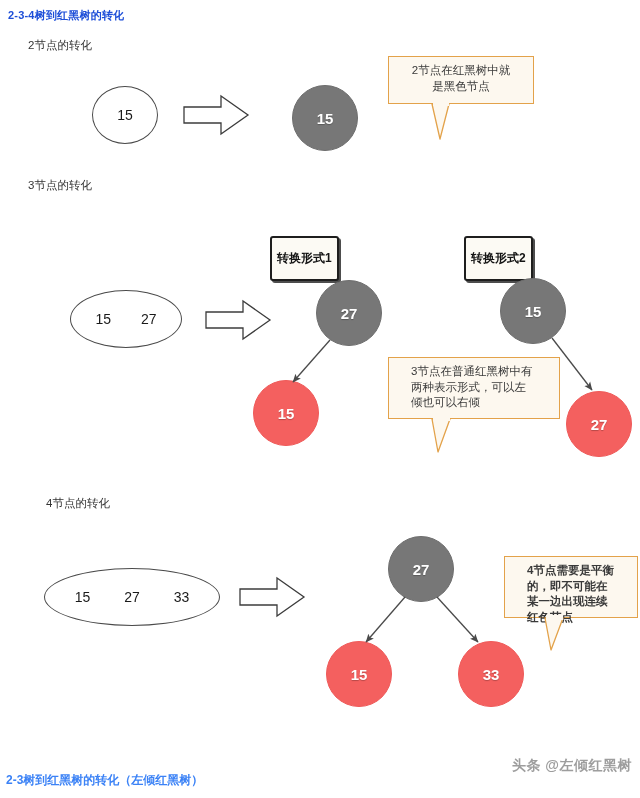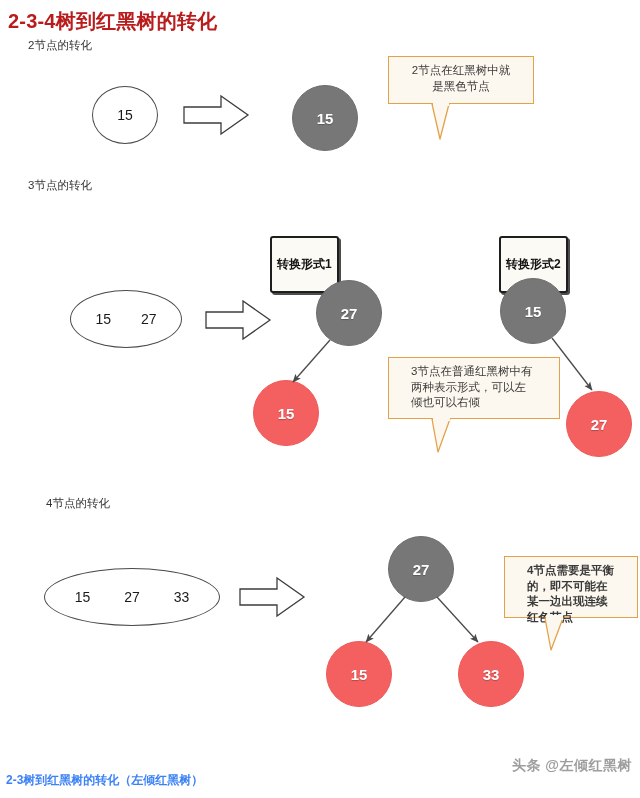--- a/index.html
+++ b/index.html
@@ -13,23 +13,23 @@
     position: relative;
     overflow: hidden;
     font-family: "Liberation Sans", "DejaVu Sans", sans-serif;
     color: #2b2b2b;
   }
   .abs { position: absolute; }
 
   
   .main-title {
     left: 8px; top: 8px;
-    font-size: 20px;
-    font-weight: 700;
-    color: #b91c1c;
+    font-size: 11px;
+    font-weight: 700;
+    color: #1d4ed8;
     letter-spacing: 0.2px;
     white-space: nowrap;
   }
   .section-label {
     font-size: 11.5px;
     color: #333333;
     white-space: nowrap;
   }
   .bottom-title {
     left: 6px; top: 772px;
@@ -99,21 +99,21 @@
     color: #3a3a3a;
     text-align: center;
   }
 
   
   .form-label {
     background: #fcfaf4;
     border: 2px solid #1e1e1e;
     border-radius: 3px;
     box-shadow: 2px 2px 0 #4d4d4d;
-    padding: 18px 5px;
+    padding: 12px 5px;
     font-size: 12px;
     font-weight: 700;
     color: #141414;
     white-space: nowrap;
   }
 
   svg.overlay {
     position: absolute;
     left: 0; top: 0;
     width: 640px; height: 798px;
@@ -146,21 +146,21 @@
 <div class="abs tree-ellipse" style="left:70px; top:290px; width:112px; height:58px;">
   <div class="vals" style="gap:30px;">
     <span>15</span>
     <span>27</span>
   </div>
 </div>
 
 <div class="abs form-label" style="left:270px; top:236px;">
   <span>转换形式1</span>
 </div>
-<div class="abs form-label" style="left:464px; top:236px;margin-left:35px;">
+<div class="abs form-label" style="left:464px; top:236px;">
   <span>转换形式2</span>
 </div>
 
 <div class="abs rb-node rb-black" style="left:316px; top:280px; width:66px; height:66px;">
   <span>27</span>
 </div>
 <div class="abs rb-node rb-red" style="left:253px; top:380px; width:66px; height:66px;">
   <span>15</span>
 </div>
 

